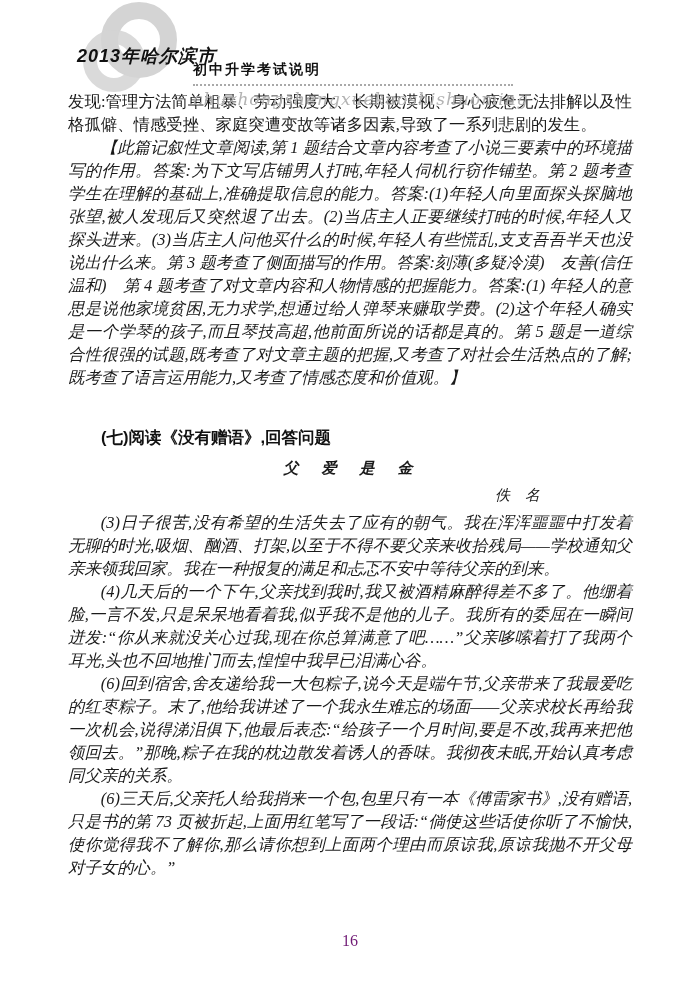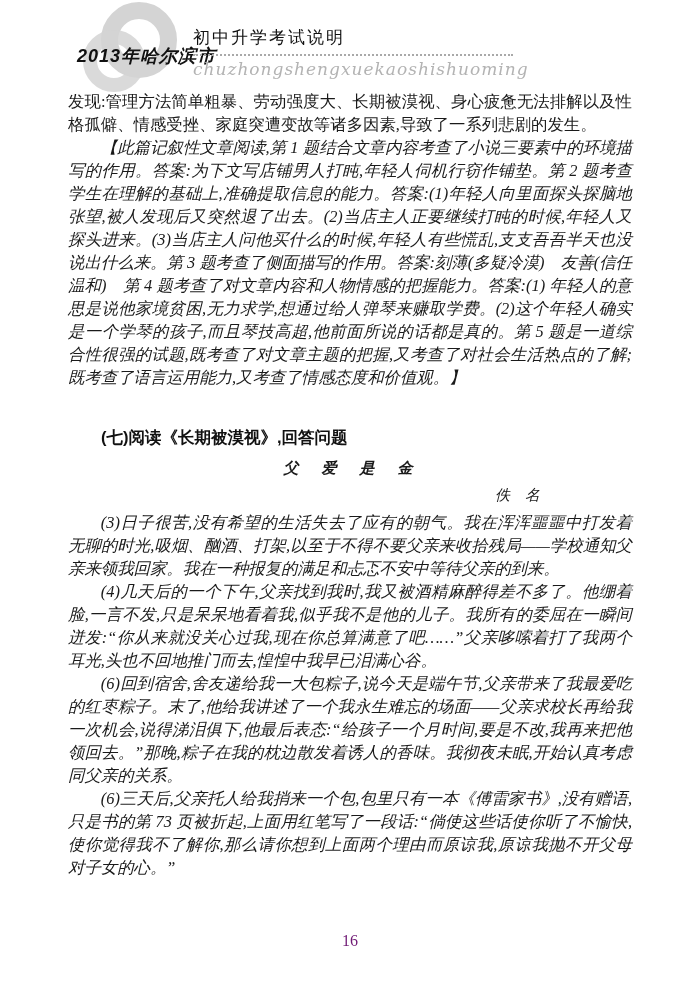--- a/index.html
+++ b/index.html
@@ -27,22 +27,23 @@
   .year-region {
     position:absolute; left:77px; top:44px; z-index:2;
     font-family:"Liberation Sans", sans-serif;
     font-weight:bold; font-style:italic;
     font-size:18px; letter-spacing:1px; color:#111;
     white-space:nowrap;
   }
   .title-block { position:absolute; left:193px; top:26px; width:322px; z-index:2; }
   .doc-title {
     font-family:"Liberation Sans", sans-serif;
-    font-weight:normal; font-size:17px; color:#111;
+    font-weight:bold; font-size:14px; color:#111;
     letter-spacing:2px;
+    margin-top:35px;
   }
   .dotted-rule {
     margin-top:5px; width:320px; height:0;
     border-bottom:2px dotted #a9a9a9;
   }
   .pinyin {
     margin-top:3px;
     font-family:"DejaVu Serif", serif;
     font-style:italic;
     font-size:17px; letter-spacing:1px;
@@ -101,21 +102,21 @@
       <div class="pinyin">chuzhongshengxuekaoshishuoming</div>
     </div>
   </div>
 
   <div class="content">
 
     <p class="para no-indent">发现:管理方法简单粗暴、劳动强度大、长期被漠视、身心疲惫无法排解以及性格孤僻、情感受挫、家庭突遭变故等诸多因素,导致了一系列悲剧的发生。</p>
 
     <p class="para kai">【此篇记叙性文章阅读,第 1 题结合文章内容考查了小说三要素中的环境描写的作用。答案:为下文写店铺男人打盹,年轻人伺机行窃作铺垫。第 2 题考查学生在理解的基础上,准确提取信息的能力。答案:(1)年轻人向里面探头探脑地张望,被人发现后又突然退了出去。(2)当店主人正要继续打盹的时候,年轻人又探头进来。(3)当店主人问他买什么的时候,年轻人有些慌乱,支支吾吾半天也没说出什么来。第 3 题考查了侧面描写的作用。答案:刻薄(多疑冷漠)　友善(信任温和)　第 4 题考查了对文章内容和人物情感的把握能力。答案:(1) 年轻人的意思是说他家境贫困,无力求学,想通过给人弹琴来赚取学费。(2)这个年轻人确实是一个学琴的孩子,而且琴技高超,他前面所说的话都是真的。第 5 题是一道综合性很强的试题,既考查了对文章主题的把握,又考查了对社会生活热点的了解;既考查了语言运用能力,又考查了情感态度和价值观。】</p>
 
-    <p class="para section-heading">(七)阅读《长期被漠视》,回答问题</p>
+    <p class="para section-heading">(七)阅读《没有赠语》,回答问题</p>
 
     <p class="article-title">父　爱　是　金</p>
 
     <p class="author-line kai">佚　名</p>
 
     <div class="article-paras">
       <p class="para kai">(3)日子很苦,没有希望的生活失去了应有的朝气。我在浑浑噩噩中打发着无聊的时光,吸烟、酗酒、打架,以至于不得不要父亲来收拾残局——学校通知父亲来领我回家。我在一种报复的满足和忐忑不安中等待父亲的到来。</p>
       <p class="para kai">(4)几天后的一个下午,父亲找到我时,我又被酒精麻醉得差不多了。他绷着脸,一言不发,只是呆呆地看着我,似乎我不是他的儿子。我所有的委屈在一瞬间迸发:“你从来就没关心过我,现在你总算满意了吧……”父亲哆嗦着打了我两个耳光,头也不回地推门而去,惶惶中我早已泪满心谷。</p>
       <p class="para kai">(6)回到宿舍,舍友递给我一大包粽子,说今天是端午节,父亲带来了我最爱吃的红枣粽子。末了,他给我讲述了一个我永生难忘的场面——父亲求校长再给我一次机会,说得涕泪俱下,他最后表态:“给孩子一个月时间,要是不改,我再来把他领回去。”那晚,粽子在我的枕边散发着诱人的香味。我彻夜未眠,开始认真考虑同父亲的关系。</p>
       <p class="para kai">(6)三天后,父亲托人给我捎来一个包,包里只有一本《傅雷家书》,没有赠语,只是书的第 73 页被折起,上面用红笔写了一段话:“倘使这些话使你听了不愉快,使你觉得我不了解你,那么请你想到上面两个理由而原谅我,原谅我抛不开父母对子女的心。”</p>

